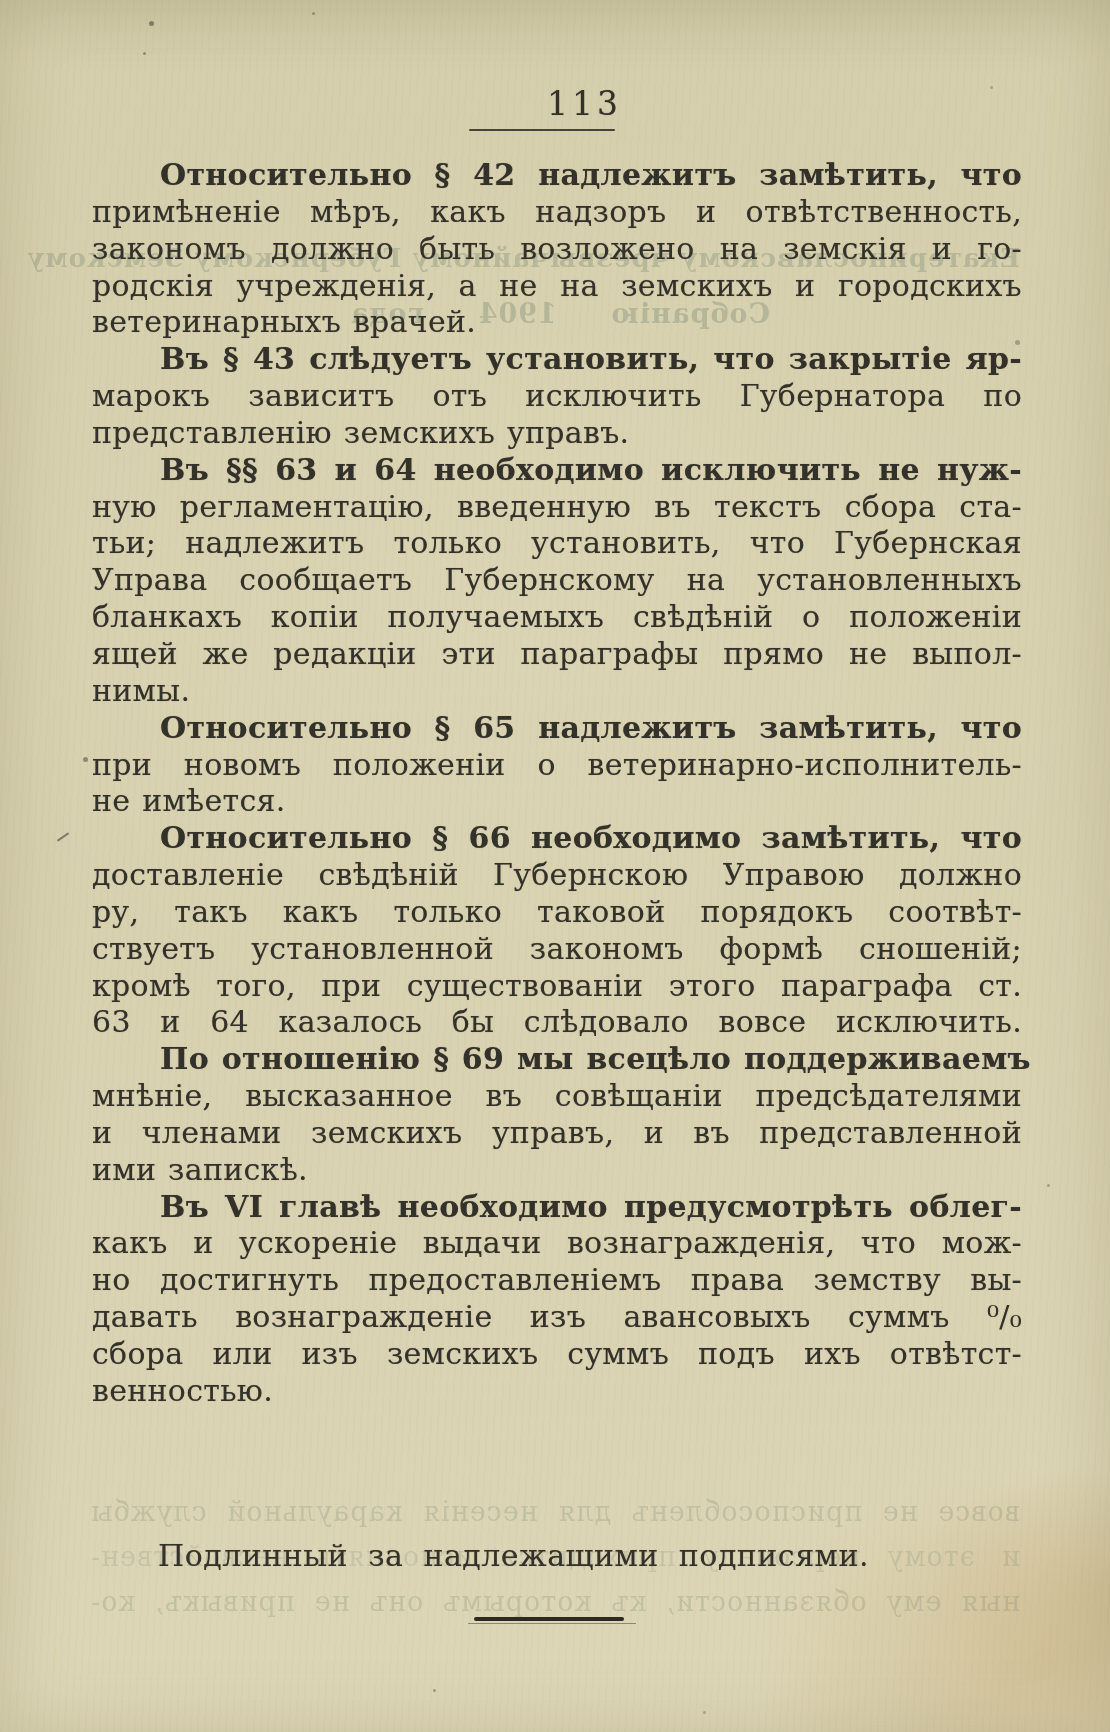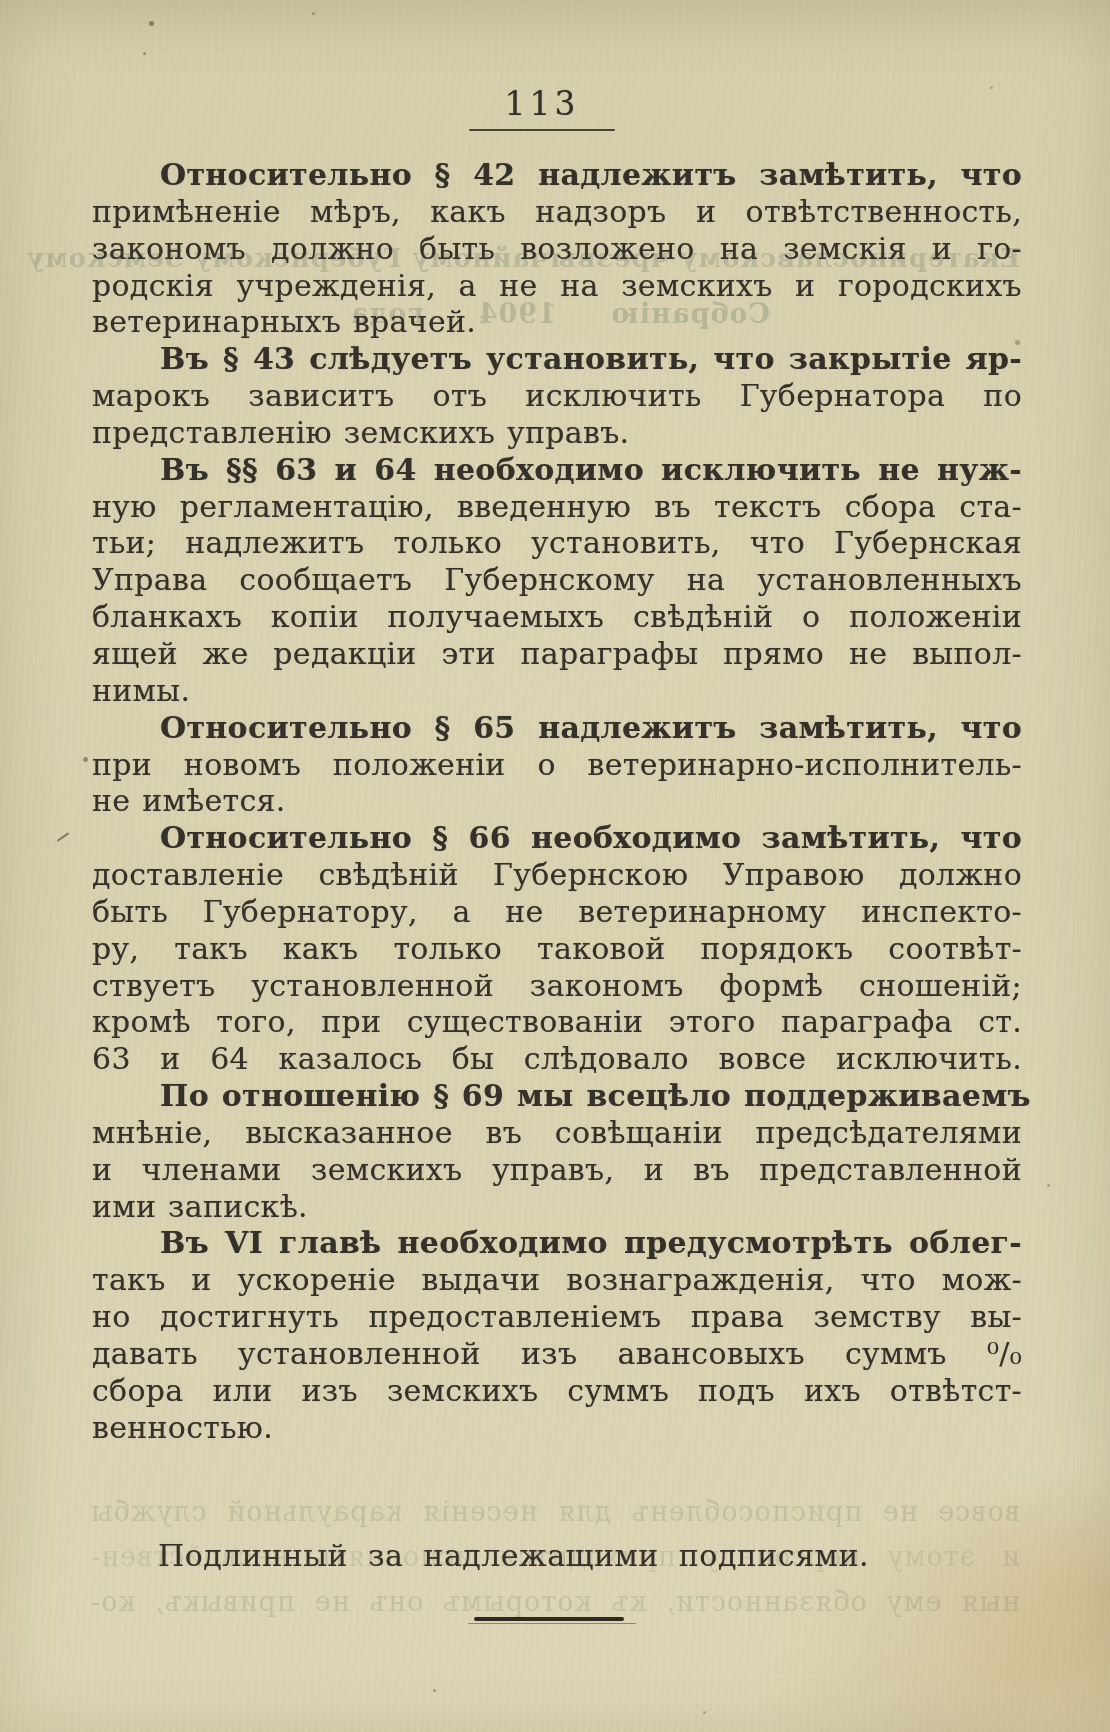--- a/index.html
+++ b/index.html
@@ -13,21 +13,21 @@
     background:
       radial-gradient(ellipse 420px 280px at 1045px 1665px, rgba(186,150,92,.30), rgba(186,150,92,0) 70%),
       radial-gradient(ellipse 260px 180px at 1095px 1590px, rgba(186,150,92,.18), rgba(186,150,92,0) 70%),
       radial-gradient(ellipse 980px 820px at 48% 34%, rgba(255,252,228,.10), rgba(0,0,0,0) 62%),
       repeating-linear-gradient(93deg, rgba(120,110,80,0.028) 0 2px, rgba(0,0,0,0) 2px 7px),
       linear-gradient(180deg,#cfc8a6 0%,#d6cfad 4%,#d8d1b0 50%,#dbd4b4 82%,#ded7b7 100%);
     box-shadow:inset 0 0 70px rgba(115,105,65,.22);
   }
   .page-number{
     position:absolute;top:84px;left:462px;width:160px;
-    text-align:center;font-size:33px;letter-spacing:4px;
+    text-align:right;font-size:33px;letter-spacing:4px;
     color:#34312a;text-shadow:0 0 1px rgba(52,49,42,.45);
   }
   .header-rule{
     position:absolute;top:129px;left:469px;width:146px;height:2px;
     background:rgba(45,43,33,.85);border-radius:1px;
   }
   .body-text{
     position:absolute;top:157px;left:92px;width:930px;
     font-size:30px;line-height:36.85px;color:#34312a;
     letter-spacing:.3px;word-spacing:2px;
@@ -103,33 +103,32 @@
       <div class="line">тьи; надлежитъ только установить, что Губернская</div>
       <div class="line">Управа сообщаетъ Губернскому на установленныхъ</div>
       <div class="line">бланкахъ копіи получаемыхъ свѣдѣній о положеніи</div>
       <div class="line">ящей же редакціи эти параграфы прямо не выпол-</div>
       <div class="line para-end">нимы.</div>
       <div class="line indent">Относительно § 65 надлежитъ замѣтить, что</div>
       <div class="line">при новомъ положеніи о ветеринарно-исполнитель-</div>
       <div class="line para-end">не имѣется.</div>
       <div class="line indent">Относительно § 66 необходимо замѣтить, что</div>
       <div class="line">доставленіе свѣдѣній Губернскою Управою должно</div>
-      <div class="line">быть Губернатору, а не ветеринарному инспекто-</div>
       <div class="line">ру, такъ какъ только таковой порядокъ соотвѣт-</div>
       <div class="line">ствуетъ установленной закономъ формѣ сношеній;</div>
       <div class="line">кромѣ того, при существованіи этого параграфа ст.</div>
       <div class="line">63 и 64 казалось бы слѣдовало вовсе исключить.</div>
       <div class="line indent">По отношенію § 69 мы всецѣло поддерживаемъ</div>
       <div class="line">мнѣніе, высказанное въ совѣщаніи предсѣдателями</div>
       <div class="line">и членами земскихъ управъ, и въ представленной</div>
       <div class="line para-end">ими запискѣ.</div>
       <div class="line indent">Въ VI главѣ необходимо предусмотрѣть облег-</div>
-      <div class="line">такъ и ускореніе выдачи вознагражденія, что мож-</div>
+      <div class="line">какъ и ускореніе выдачи вознагражденія, что мож-</div>
       <div class="line">но достигнуть предоставленіемъ права земству вы-</div>
-      <div class="line">давать установленной изъ авансовыхъ суммъ ⁰/₀</div>
+      <div class="line">давать вознагражденіе изъ авансовыхъ суммъ ⁰/₀</div>
       <div class="line">сбора или изъ земскихъ суммъ подъ ихъ отвѣтст-</div>
       <div class="line para-end">венностью.</div>
     </div>
 
   <div class="closing">Подлинный за надлежащими подписями.</div>
   <div class="end-rule"></div>
 
   <div class="specks"></div>
   <div class="margin-slash"></div>
 </div>

